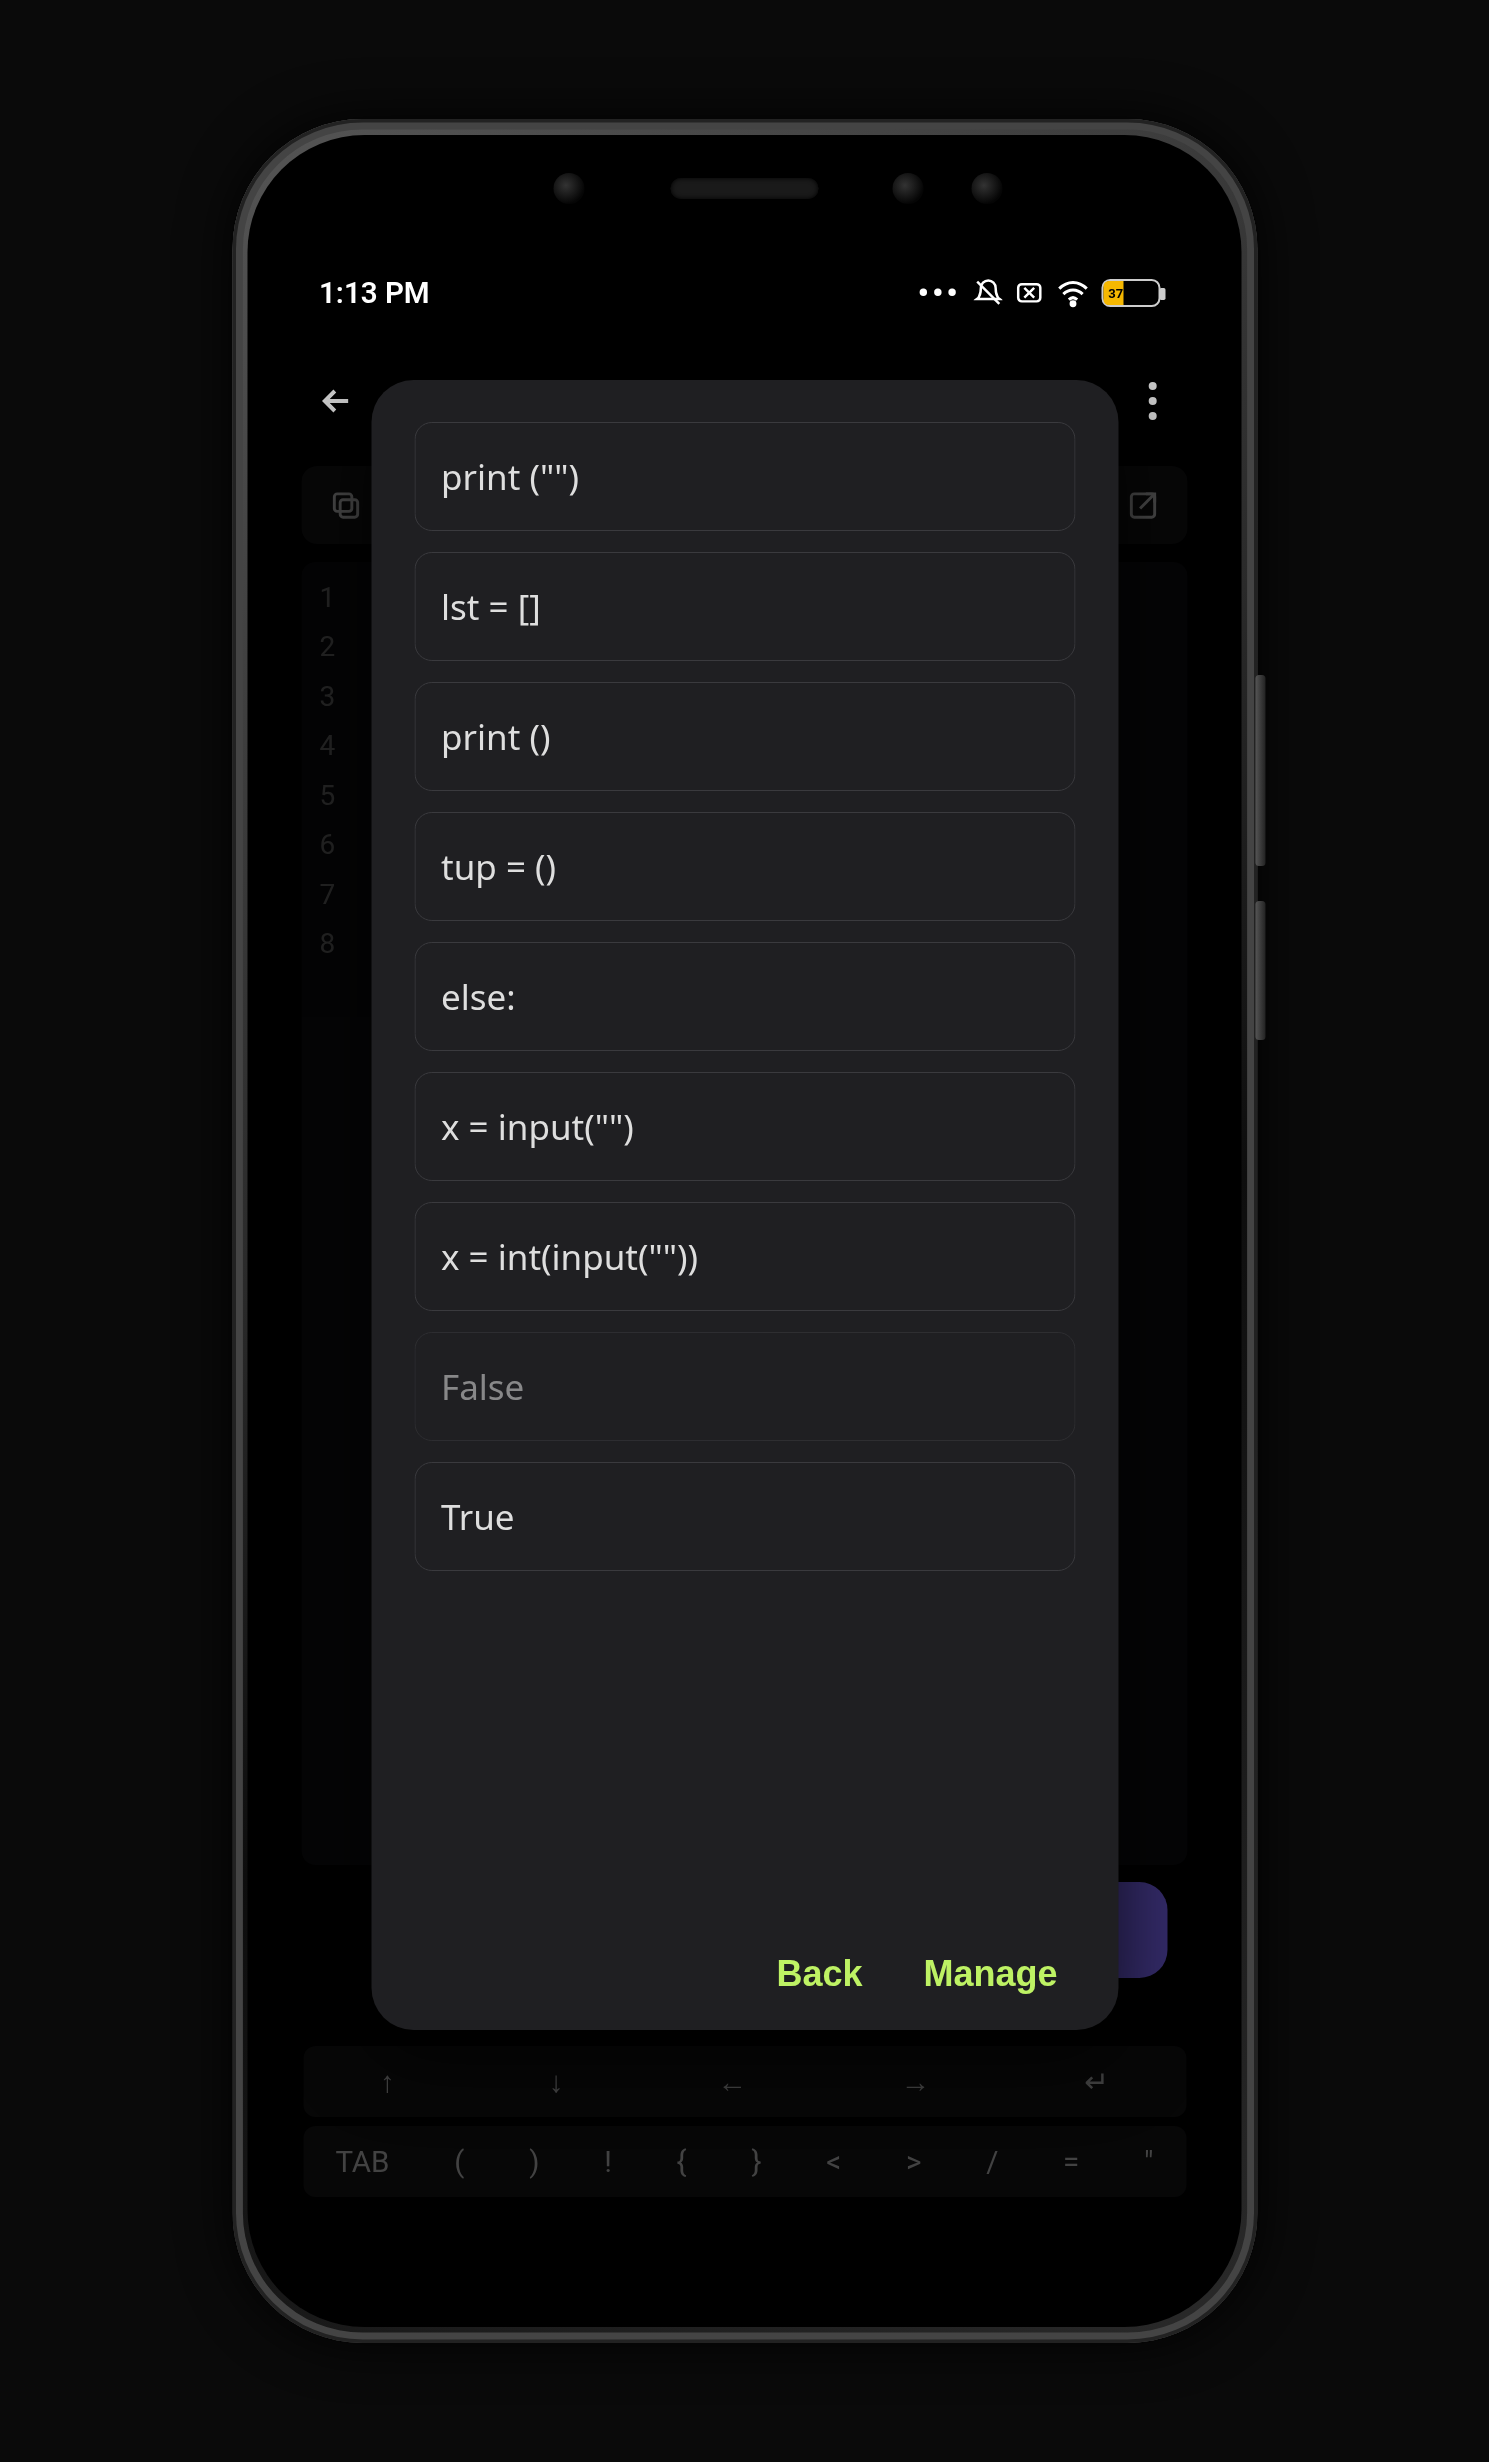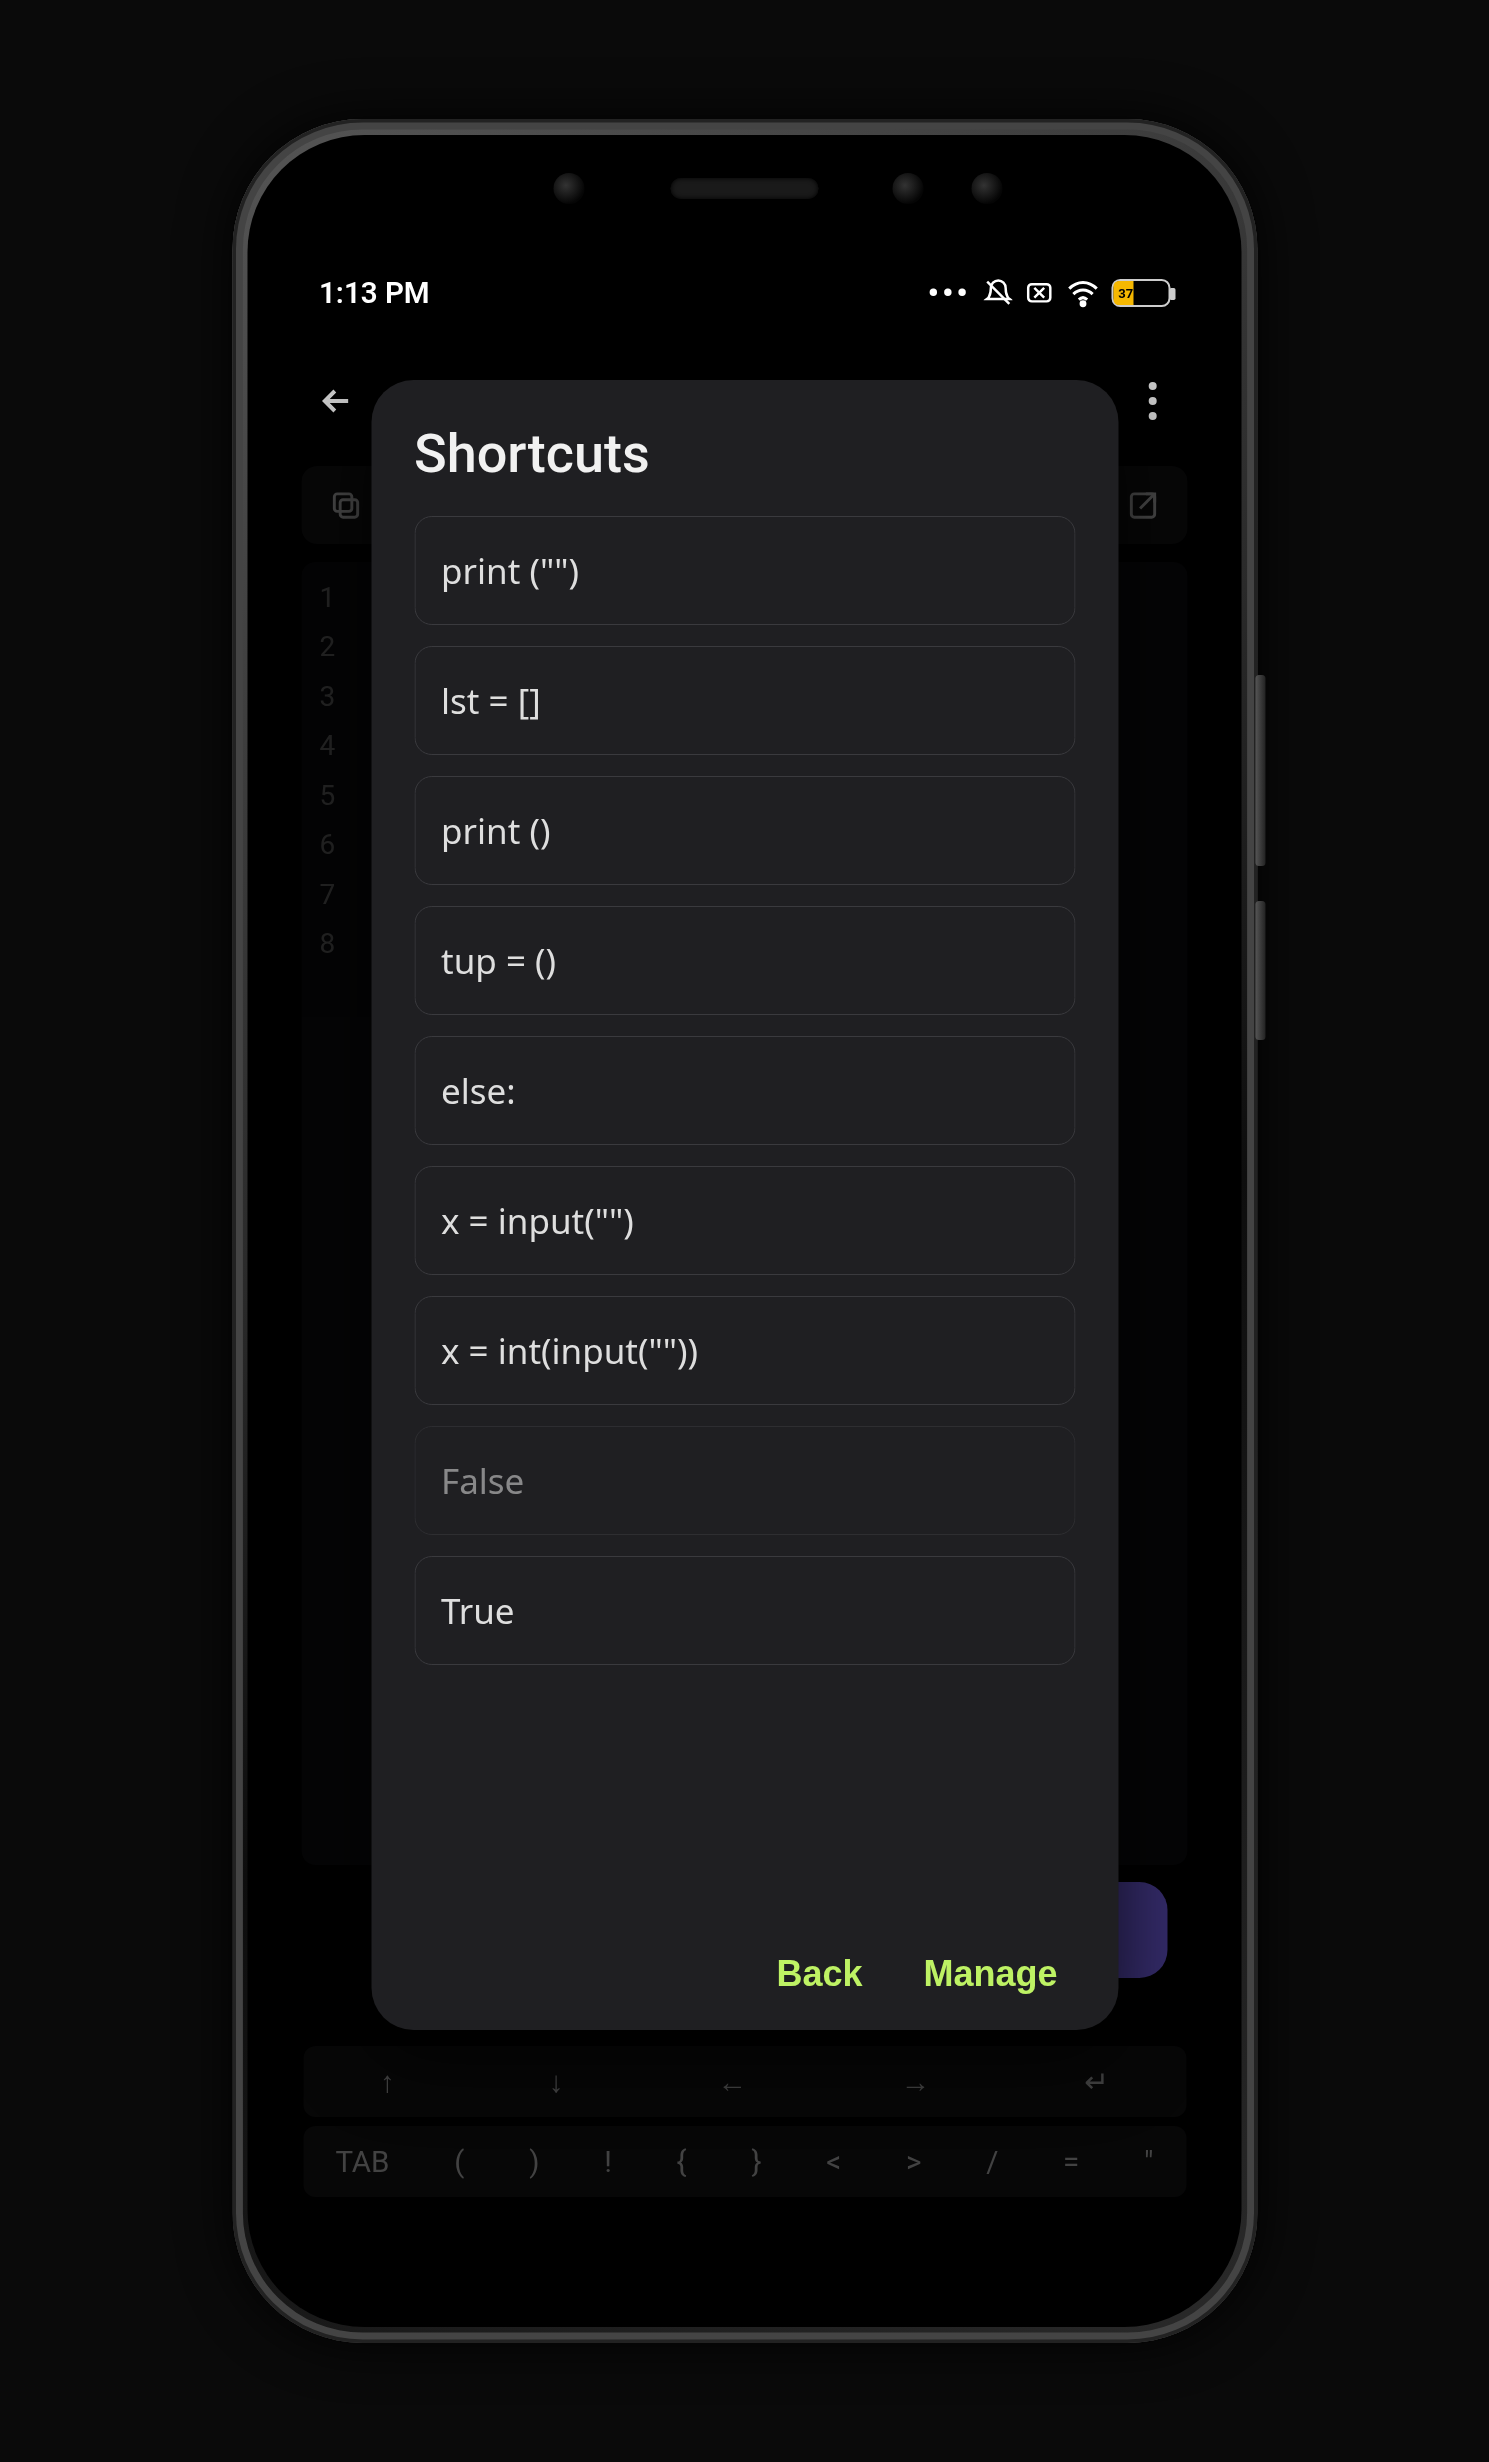--- a/index.html
+++ b/index.html
@@ -81,21 +81,21 @@
     left: 52px; right: 52px;
     top: 122px; bottom: 122px;
     background: #000;
     border-radius: 61px;
     overflow: hidden;
   }
 
   
   .statusbar {
     position: absolute;
-    top: 0; left: 0; right: 0;
+    top: 0; left: 0; right: 10px;
     height: 104px;
     display: flex;
     align-items: center;
     justify-content: space-between;
     padding: 0 35px;
     color: #fff;
     font-size: 29.5px;
     font-weight: 600;
     text-align: right;
   }
@@ -376,21 +376,20 @@
           <span>}</span>
           <span>&lt;</span>
           <span>&gt;</span>
           <span>/</span>
           <span>=</span>
           <span>"</span>
         </div>
     </div>
 
     <div class="modal">
-      <div class="modal-title">Shortcuts</div>
       <div class="sc-list" id="scList">
           <div class="sc-item">print ("")</div>
           <div class="sc-item">lst = []</div>
           <div class="sc-item">print ()</div>
           <div class="sc-item">tup = ()</div>
           <div class="sc-item">else:</div>
           <div class="sc-item">x = input("")</div>
           <div class="sc-item">x = int(input(""))</div>
           <div class="sc-item peek">False</div>
           <div class="sc-item">True</div>

